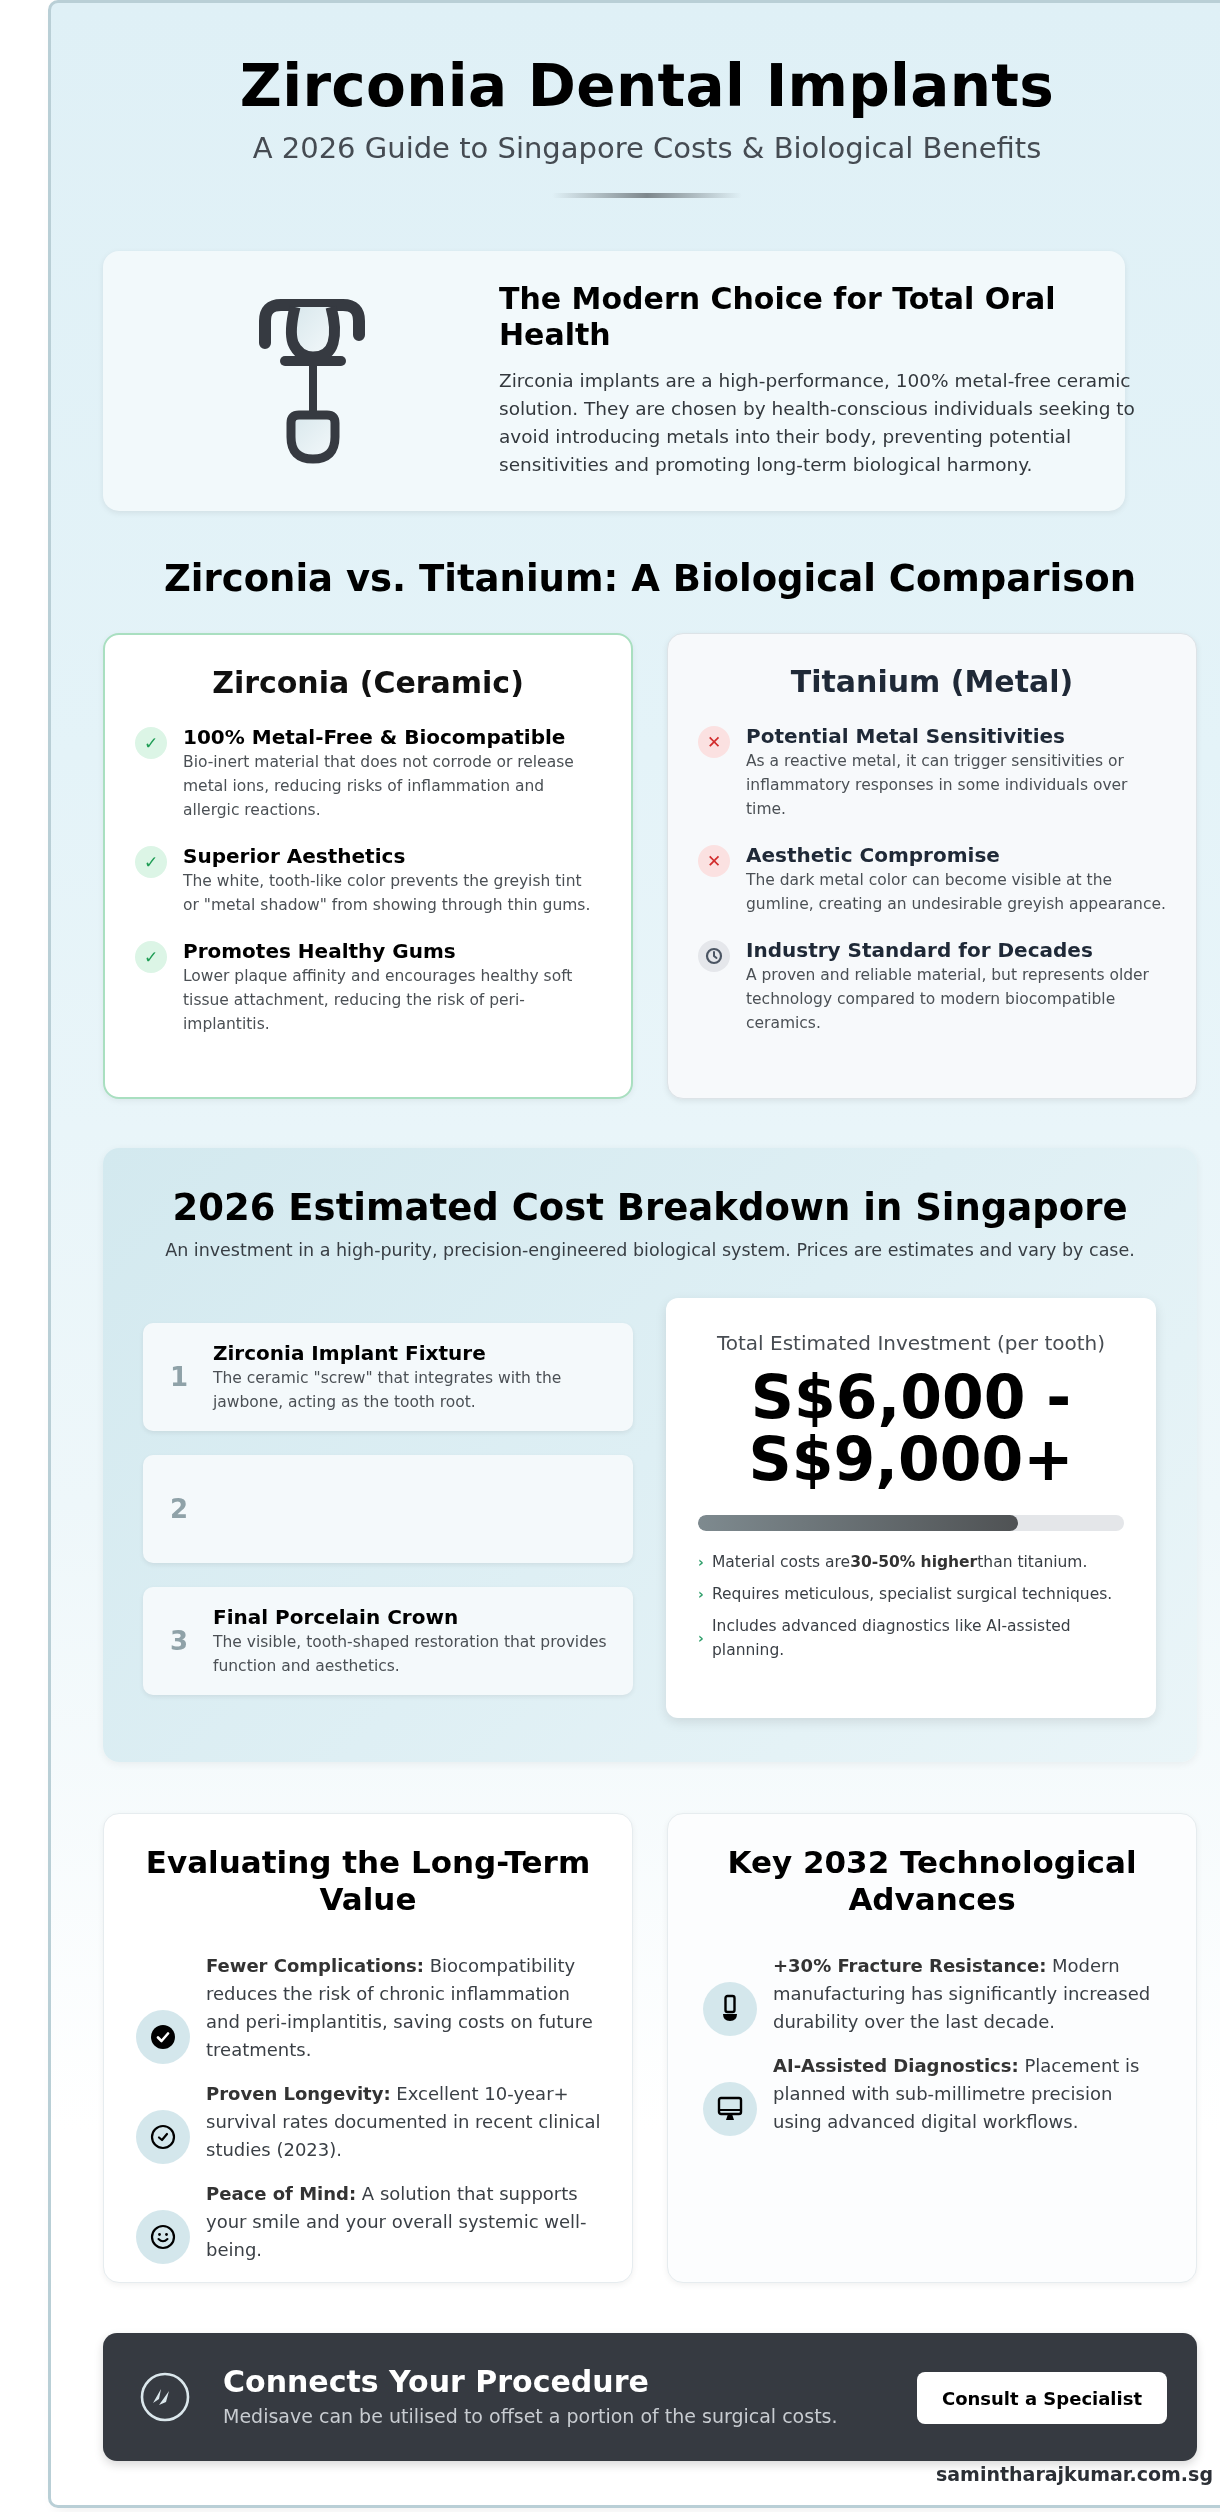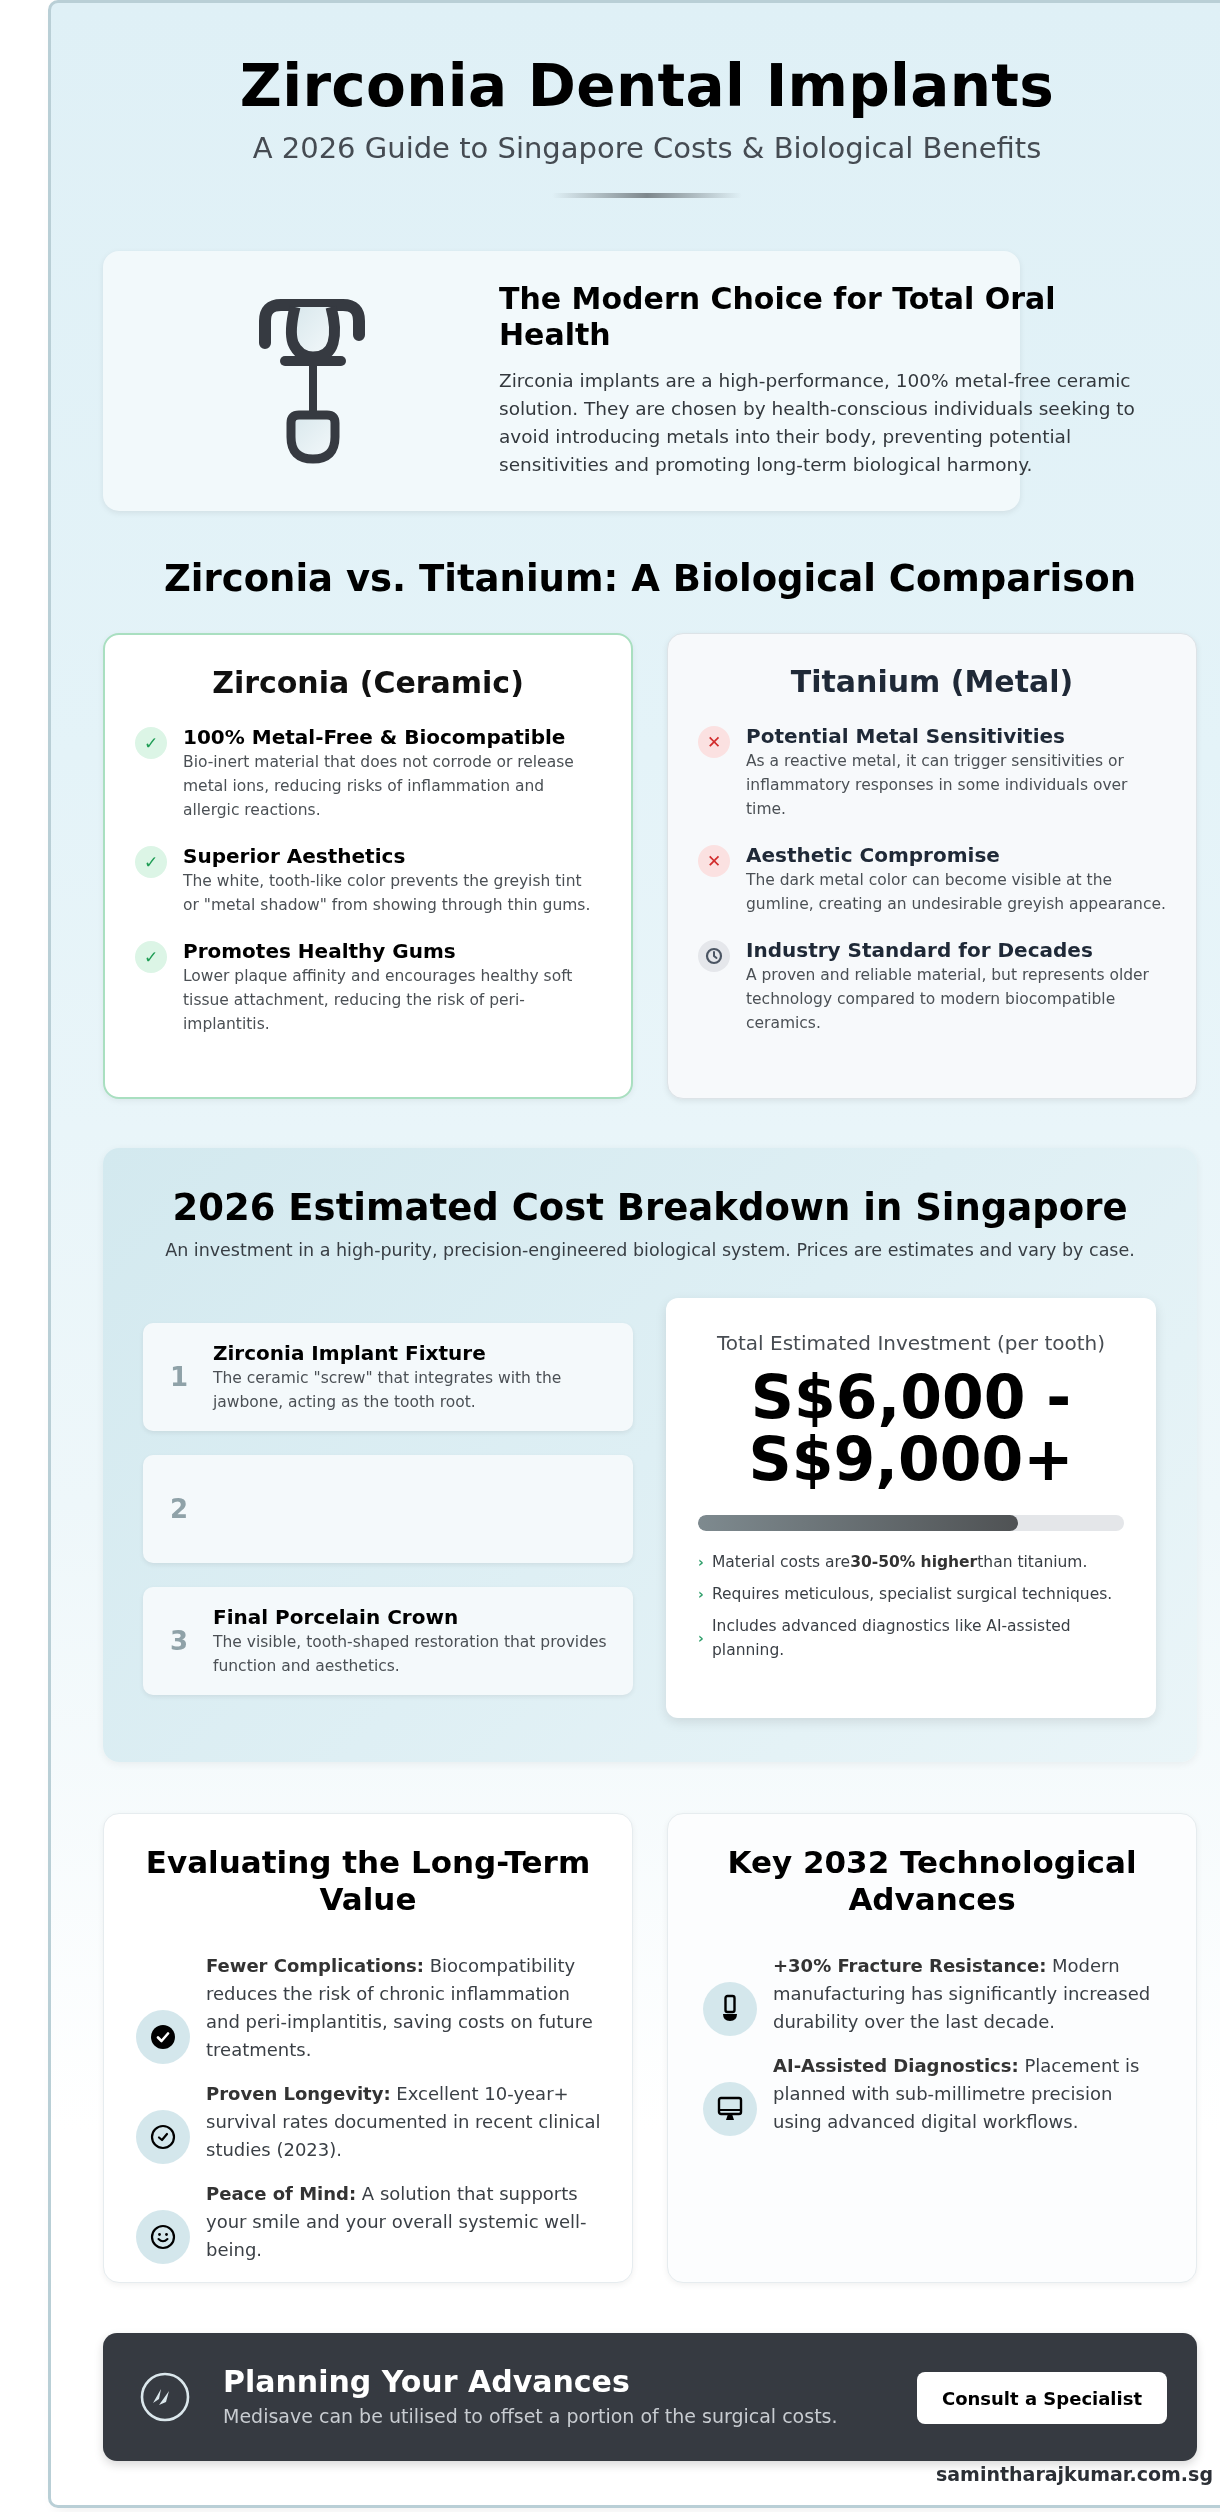--- a/index.html
+++ b/index.html
@@ -12,21 +12,21 @@
     box-shadow: 6px 4px 14px rgba(0,0,0,0.06);
     overflow: hidden;
     margin-left: 48px;
   }
   .header { text-align: center; padding-top: 44px; }
   .title { font-size: 58px; font-weight: bold; color: #000; letter-spacing: 0.3px; line-height: 78px; }
   .subtitle { font-size: 29px; color: #454b52; margin-top: 4px; line-height: 38px; }
   .divider { width: 190px; height: 5px; margin: 26px auto 0; border-radius: 3px;
     background: linear-gradient(90deg, rgba(110,120,125,0) 0%, #7d878c 50%, rgba(110,120,125,0) 100%); }
 
-  .intro-card { position: absolute; left: 52px; top: 248px; width: 917px; height: 260px;
+  .intro-card { position: absolute; left: 52px; top: 248px; width: 1022px; height: 260px;
     background: #f2f9fb; border-radius: 16px; box-shadow: 0 2px 6px rgba(0,0,0,0.08); }
   .intro-icon { position: absolute; left: 140px; top: 40px; width: 140px; height: 180px; }
   .intro-text { position: absolute; left: 396px; top: 30px; width: 640px; }
   .intro-title { font-size: 30px; font-weight: bold; line-height: 36px; color: #000; }
   .intro-body { font-size: 18.5px; color: #33383d; line-height: 28px; margin-top: 14px; }
 
   .section-title { position: absolute; left: 0; width: 1198px; text-align: center; font-weight: bold; color: #000; }
   .cmp-title { top: 552px; font-size: 37px; line-height: 48px; }
 
   .cmp-card { position: absolute; top: 630px; width: 530px; height: 466px; border-radius: 16px; padding: 28px 30px 0 30px; }
@@ -282,19 +282,19 @@
     </div>
   </div>
 
   <div class="cta">
     <div class="cta-icon">
       <svg width="52" height="52" viewBox="0 0 52 52">
           <circle cx="26" cy="26" r="23" fill="none" stroke="#dbe7ec" stroke-width="2.6"></circle>
           <path d="M14 32 L22 18 L20 28 Z M20 34 L30 20 L27 31 Z" fill="#dbe7ec"></path>
         </svg>
     </div>
-    <div class="cta-title">Planning Your Advances</div>
+    <div class="cta-title">Connects Your Procedure</div>
     <div class="cta-sub">Medisave can be utilised to offset a portion of the surgical costs.</div>
     <button class="cta-btn">Consult a Specialist</button>
   </div>
 
   <div class="site">samintharajkumar.com.sg</div>
 </div>
 
 </body></html>

